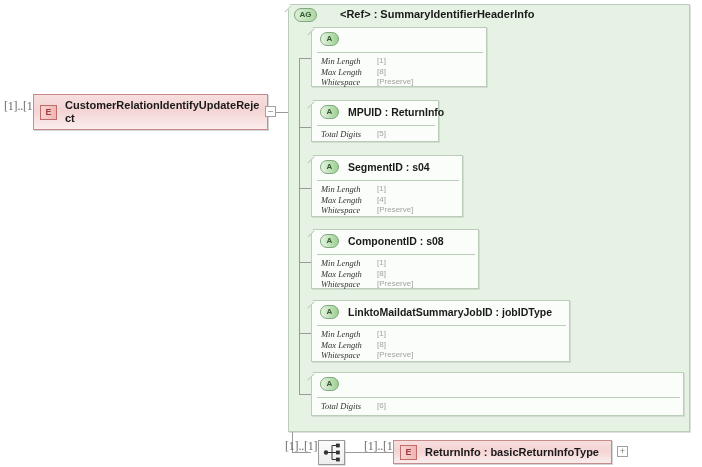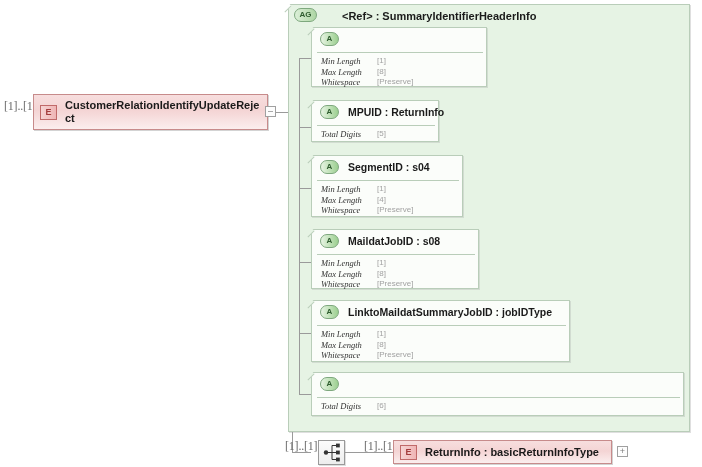--- a/index.html
+++ b/index.html
@@ -106,38 +106,39 @@
     background: #ffffff;
     border-right: 1px solid #b9cdb9;
     transform: rotate(45deg) translate(-6px,-1px);
     transform-origin: top left;
   }
   .ag-header {
     position: absolute;
     left: 9px;
     top: 5px;
     display: flex;
-    align-items: flex-end;
+    align-items: flex-start;
+    gap: 8px;
   }
   .badge-ag {
     width: 23px;
     height: 14px;
     box-sizing: border-box;
     border: 1px solid #7ea87e;
     border-radius: 7px;
     background: linear-gradient(to right, #dcefd8 0%, #aed6a4 100%);
     color: #2f5c2f;
     font-size: 8px;
     font-weight: bold;
     line-height: 12px;
     text-align: center;
     font-family: "Liberation Sans", sans-serif;
   }
   .ag-title {
-    margin-left: 25px;
+    margin-left: 15px;
     font-size: 11px;
     font-weight: bold;
     color: #1a1a1a;
     white-space: nowrap;
     font-family: "Liberation Sans", sans-serif;
   }
 
   
   .attr-box {
     position: absolute;
@@ -310,21 +311,21 @@
       <div class="facet-row">
         <span class="facet-name">Whitespace</span>
         <span class="facet-val">[Preserve]</span>
       </div>
     </div>
   </div>
 
   <div class="attr-box" style="left:311px; top:229px; width:168px; height:60px;">
     <div class="attr-head">
       <span class="badge-a">A</span>
-      <span class="attr-name">MaildatJobID : s08</span>
+      <span class="attr-name">ComponentID : s08</span>
     </div>
     <div class="attr-rule" style="top:24px; width:158px;"></div>
     <div class="facets" style="top:28px;">
       <div class="facet-row">
         <span class="facet-name">Min Length</span>
         <span class="facet-val">[1]</span>
       </div>
       <div class="facet-row">
         <span class="facet-name">Max Length</span>
         <span class="facet-val">[8]</span>

